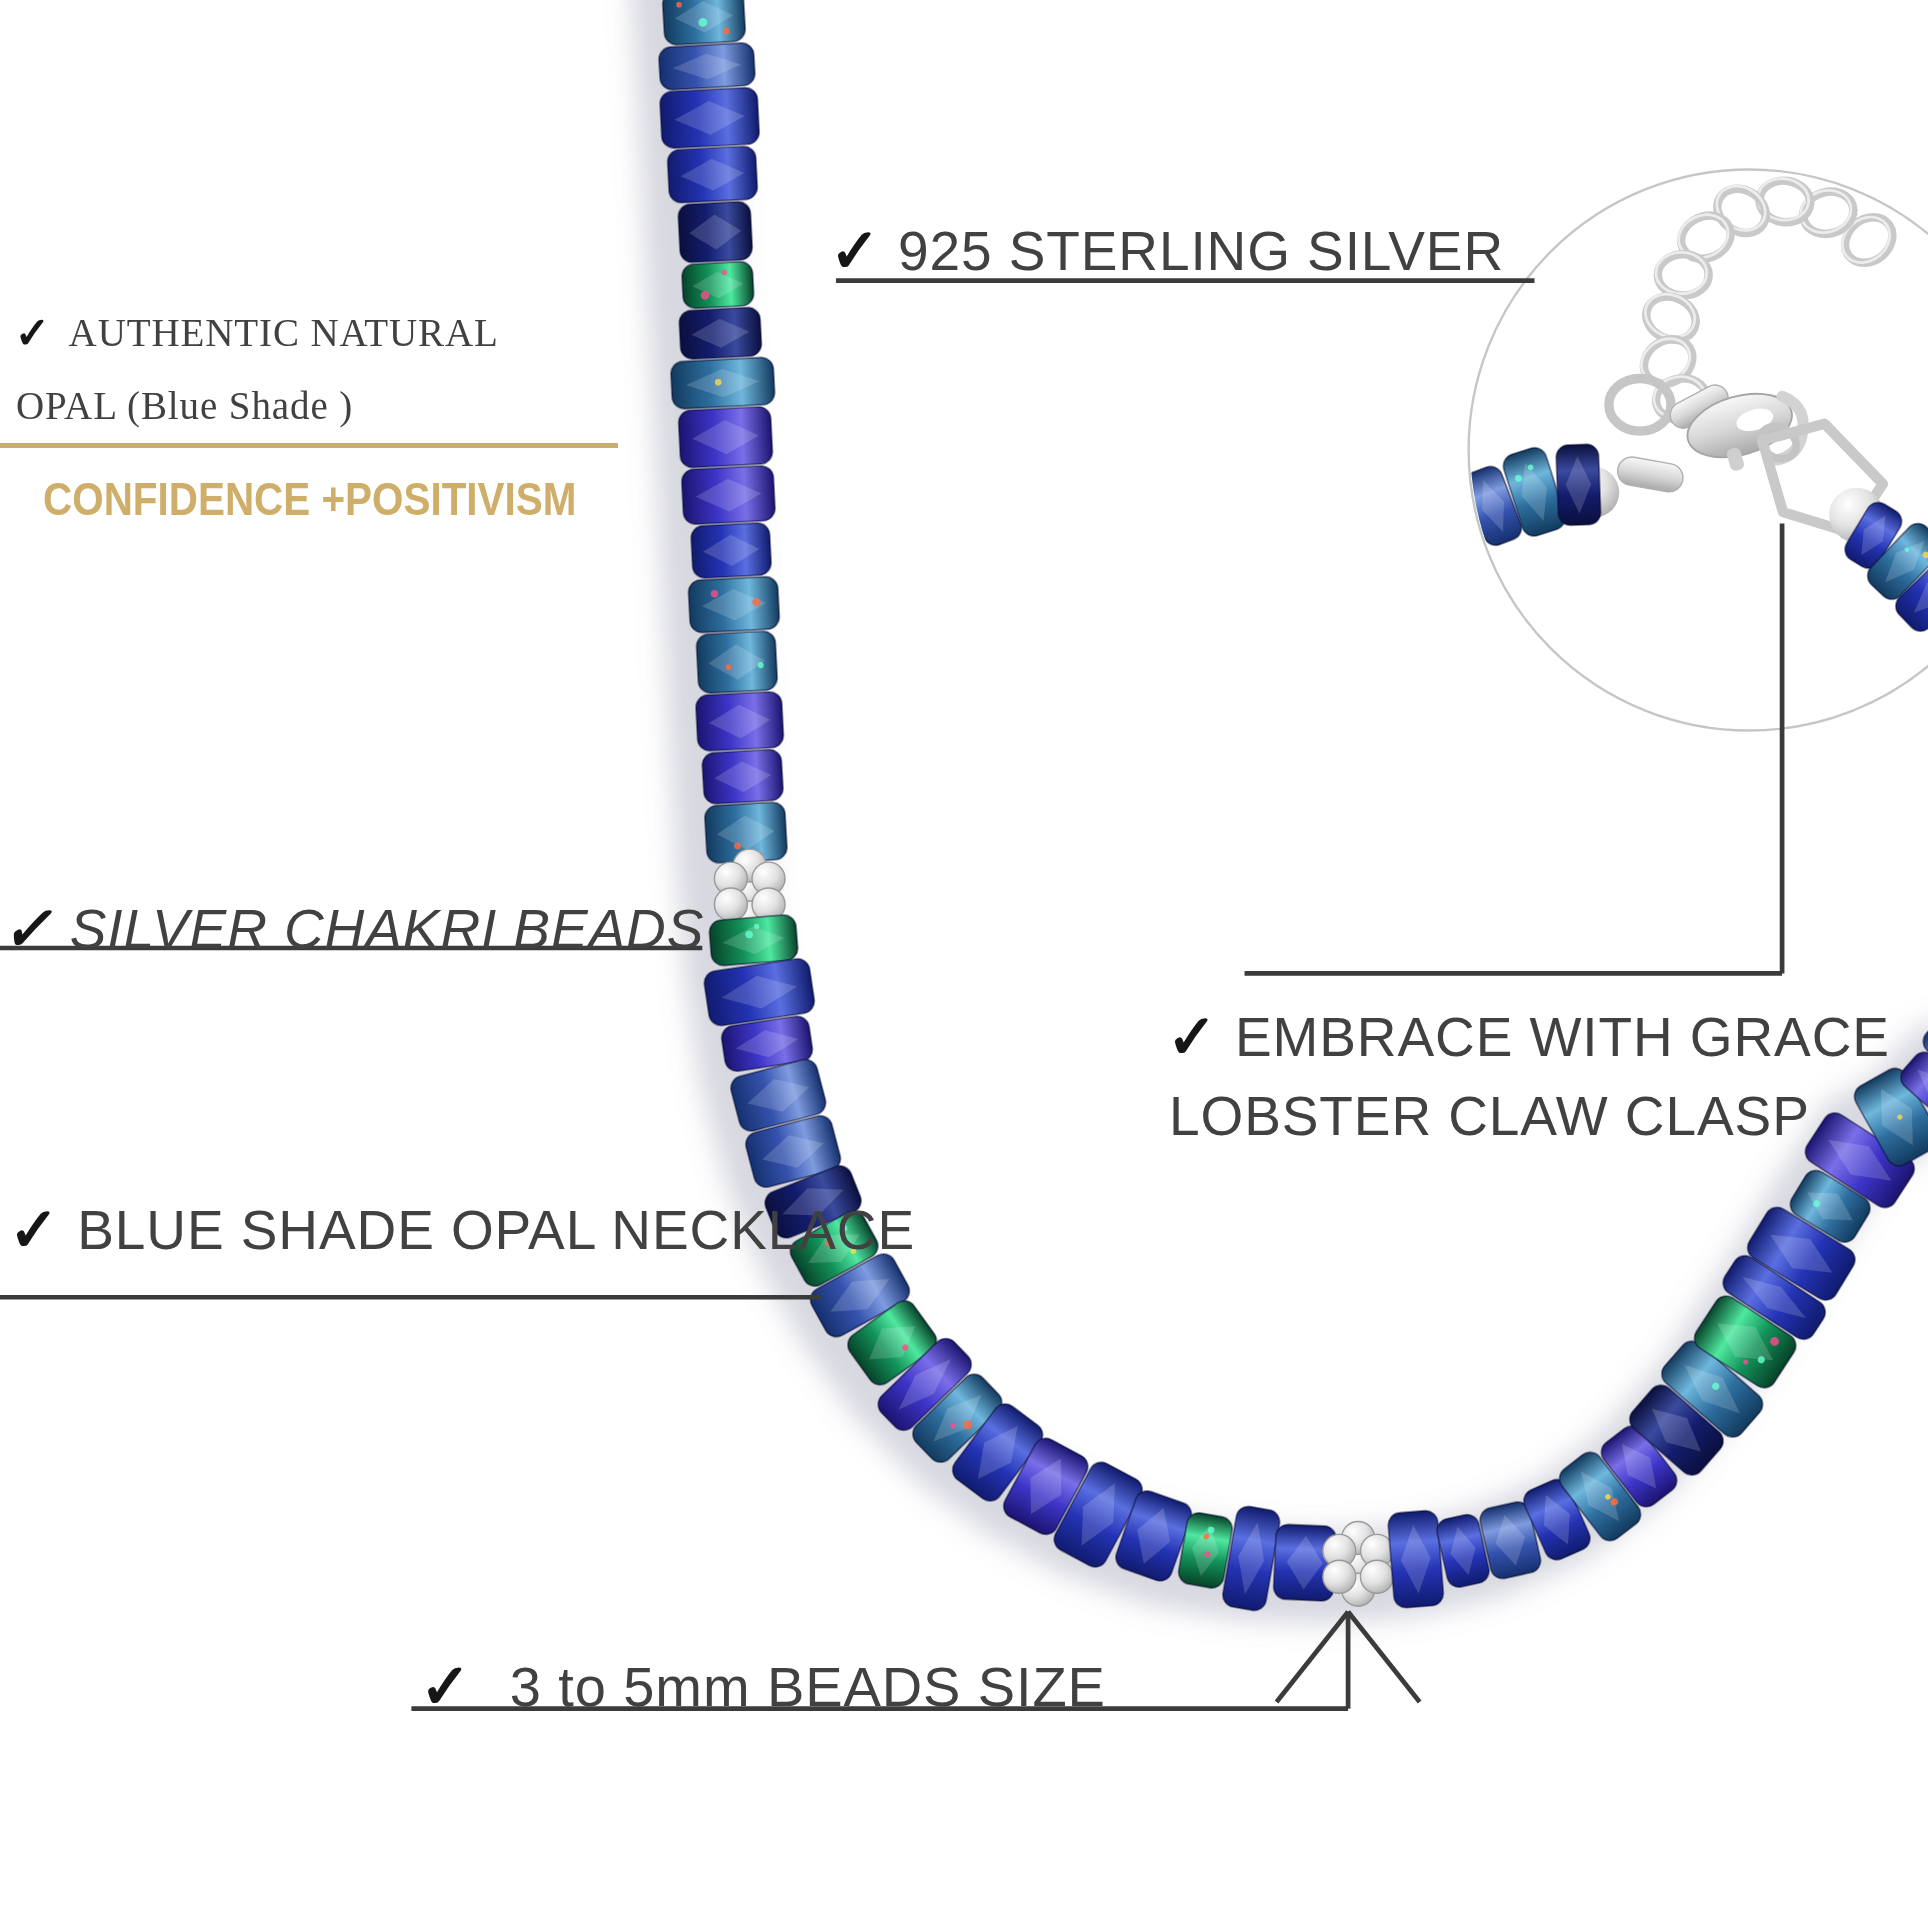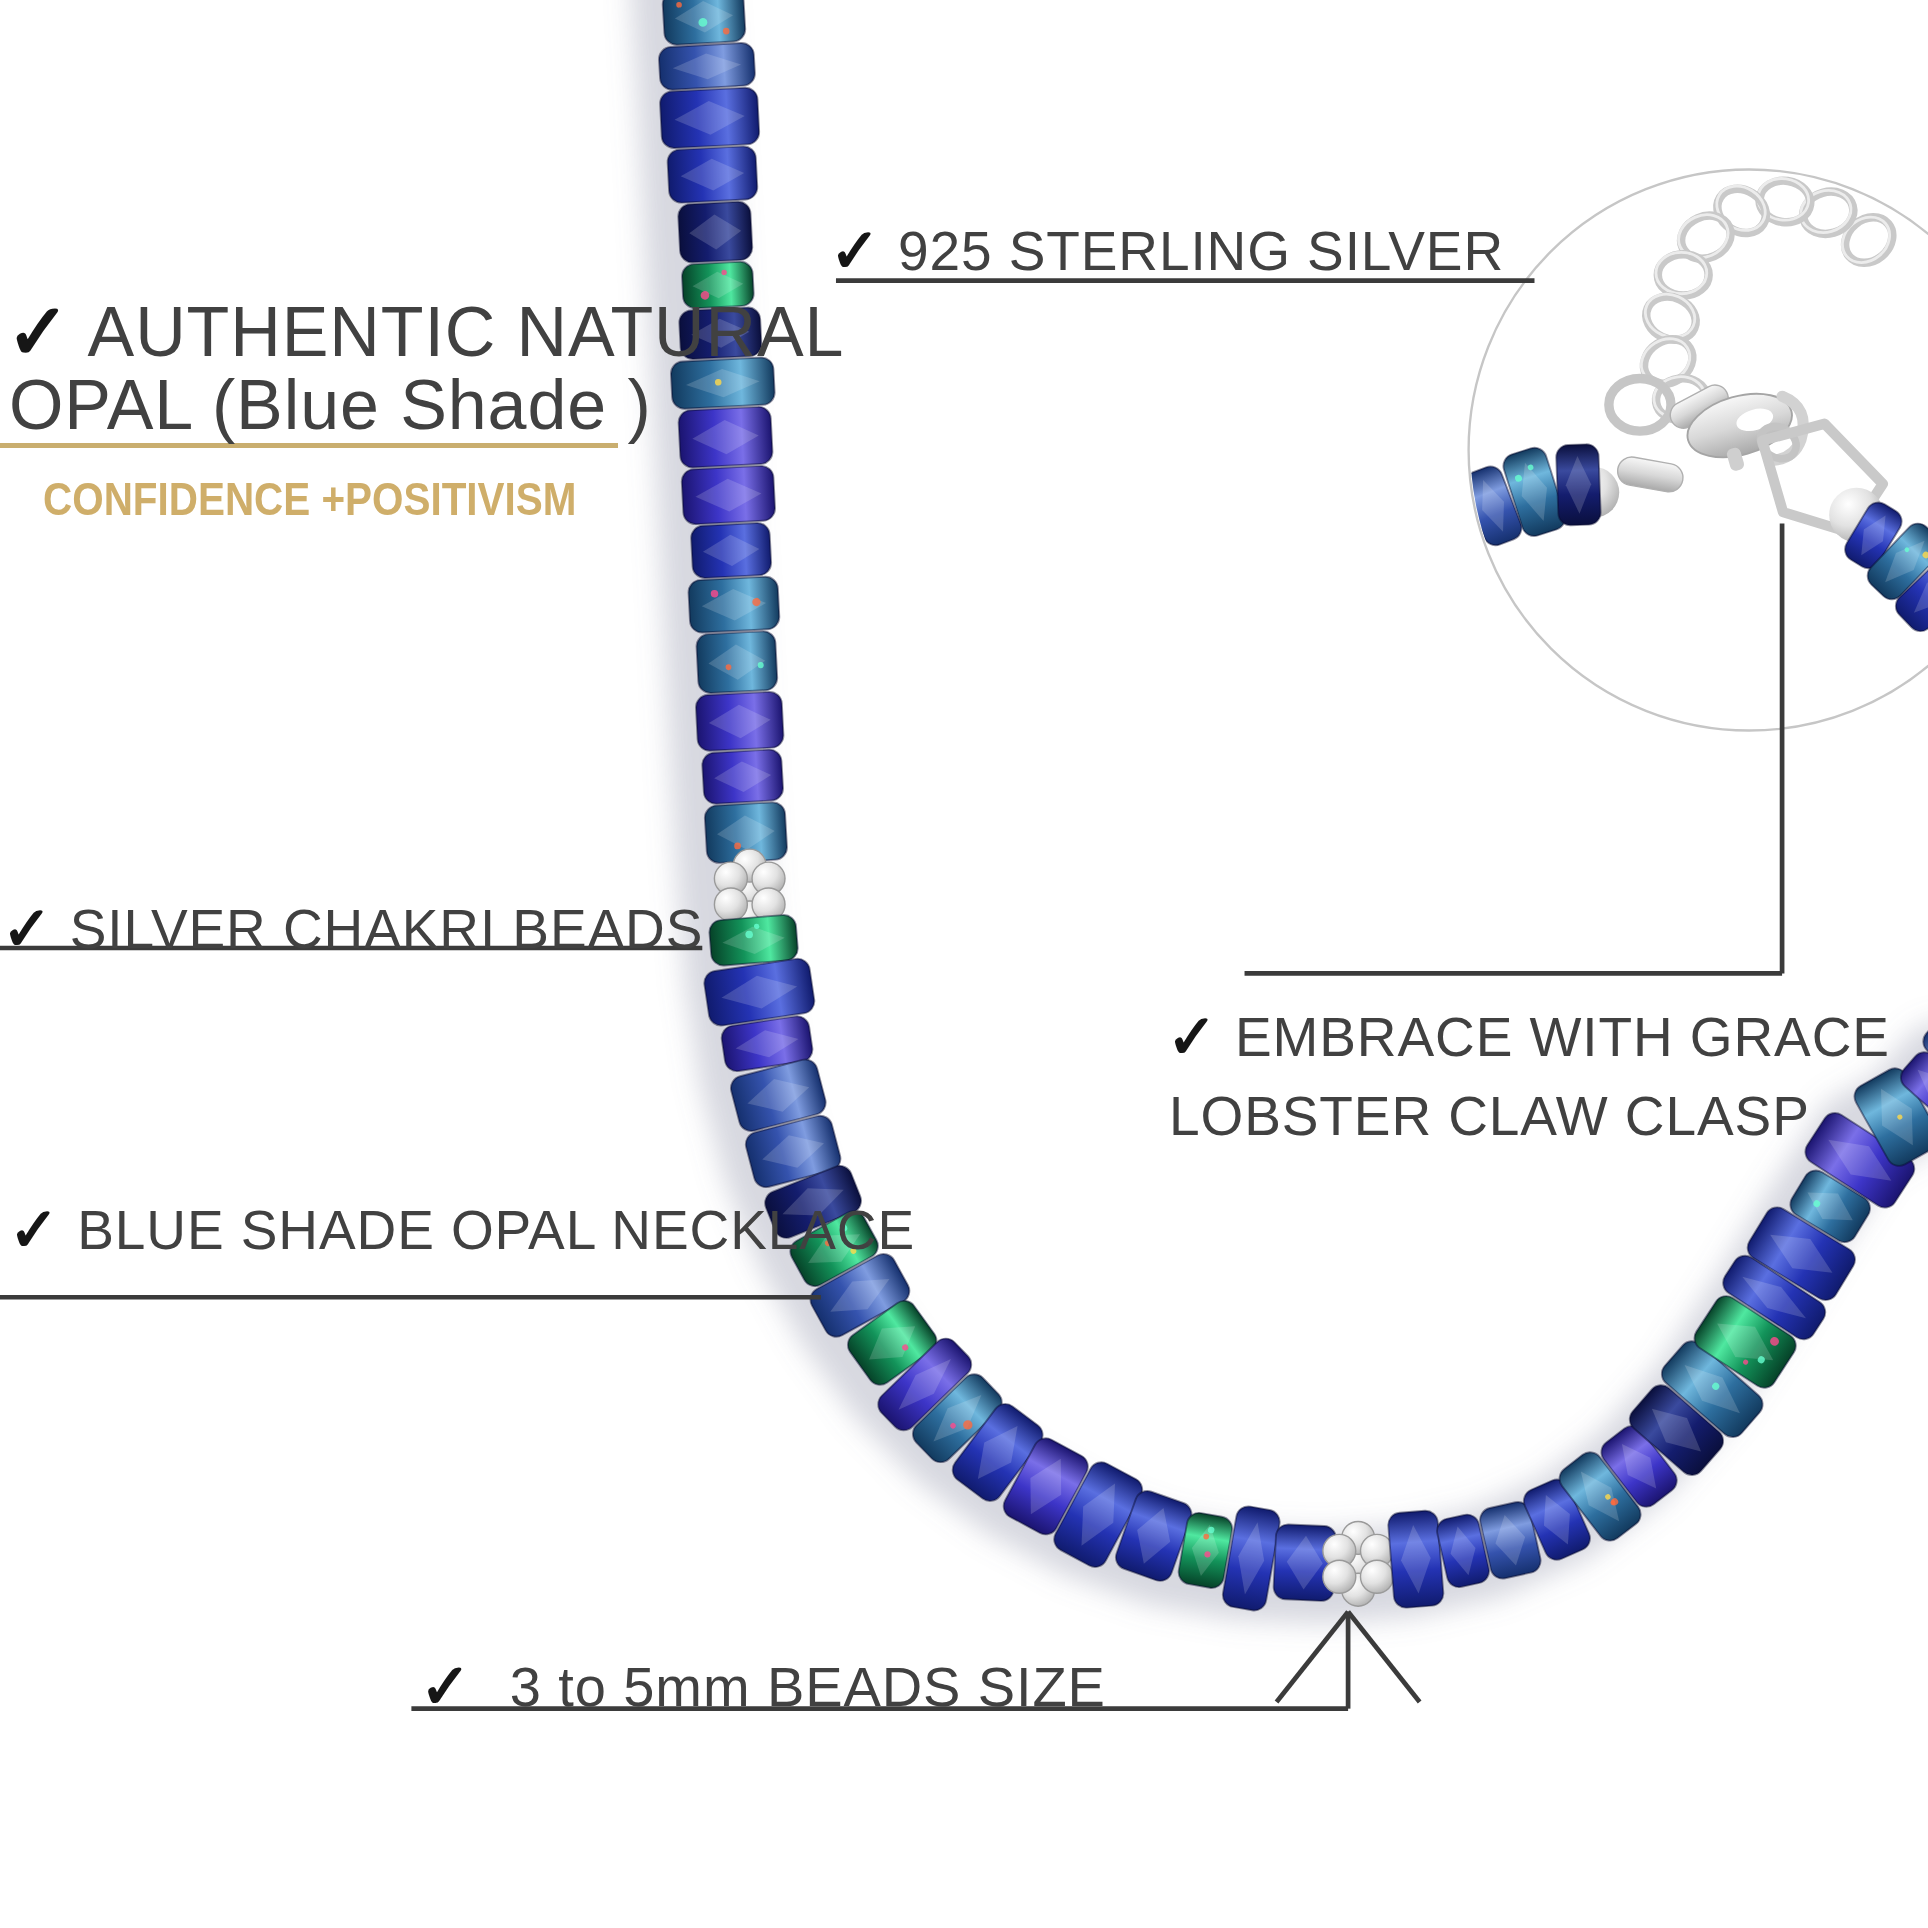--- a/index.html
+++ b/index.html
@@ -2,25 +2,25 @@
 <html style="font-size:15px"><head>
 <meta charset="utf-8">
 <style>
   html,body{margin:0;padding:0;background:#ffffff;}
   .canvas{position:relative;width:1928px;height:1928px;background:#ffffff;overflow:hidden;
           font-family:"Liberation Sans",sans-serif;}
   svg{position:absolute;left:0;top:0;}
   .label{position:absolute;color:#414141;font-size:55px;letter-spacing:0.9px;white-space:nowrap;line-height:72px;}
   .label .check{display:inline-block;font-weight:700;color:#161616;margin-right:19px;transform:scale(1.08,1.12);}
   .label .ind{}
-  .lab-auth{left:9px;top:296px;font-size:70px;line-height:73px;}
+  .lab-auth{left:16px;top:296px;font-size:39px;line-height:73px;font-family:Liberation Serif, serif;}
   .lab-tag{left:43px;top:463px;font-size:47px;font-weight:700;color:#cfae6a;
            transform:scaleX(.86);transform-origin:left top;letter-spacing:0px;}
   .lab-sterling{left:832px;top:215px;}
-  .lab-chakri{left:3.8px;top:893px;}
+  .lab-chakri{left:3.8px;top:893px;font-style:italic;}
   .lab-embrace{left:1169px;top:998px;line-height:79px;}
   .lab-blue{left:11.3px;top:1194px;}
   .lab-size{left:422px;top:1627px;font-size:56px;margin-top:24px;}
   .lab-size .check{margin-right:40px;}
   .gold-rule{position:absolute;left:0;top:443px;width:618px;height:4.7px;background:#c9ae6f;}
 </style>
 </head>
 <body>
 
 <div class="canvas">

